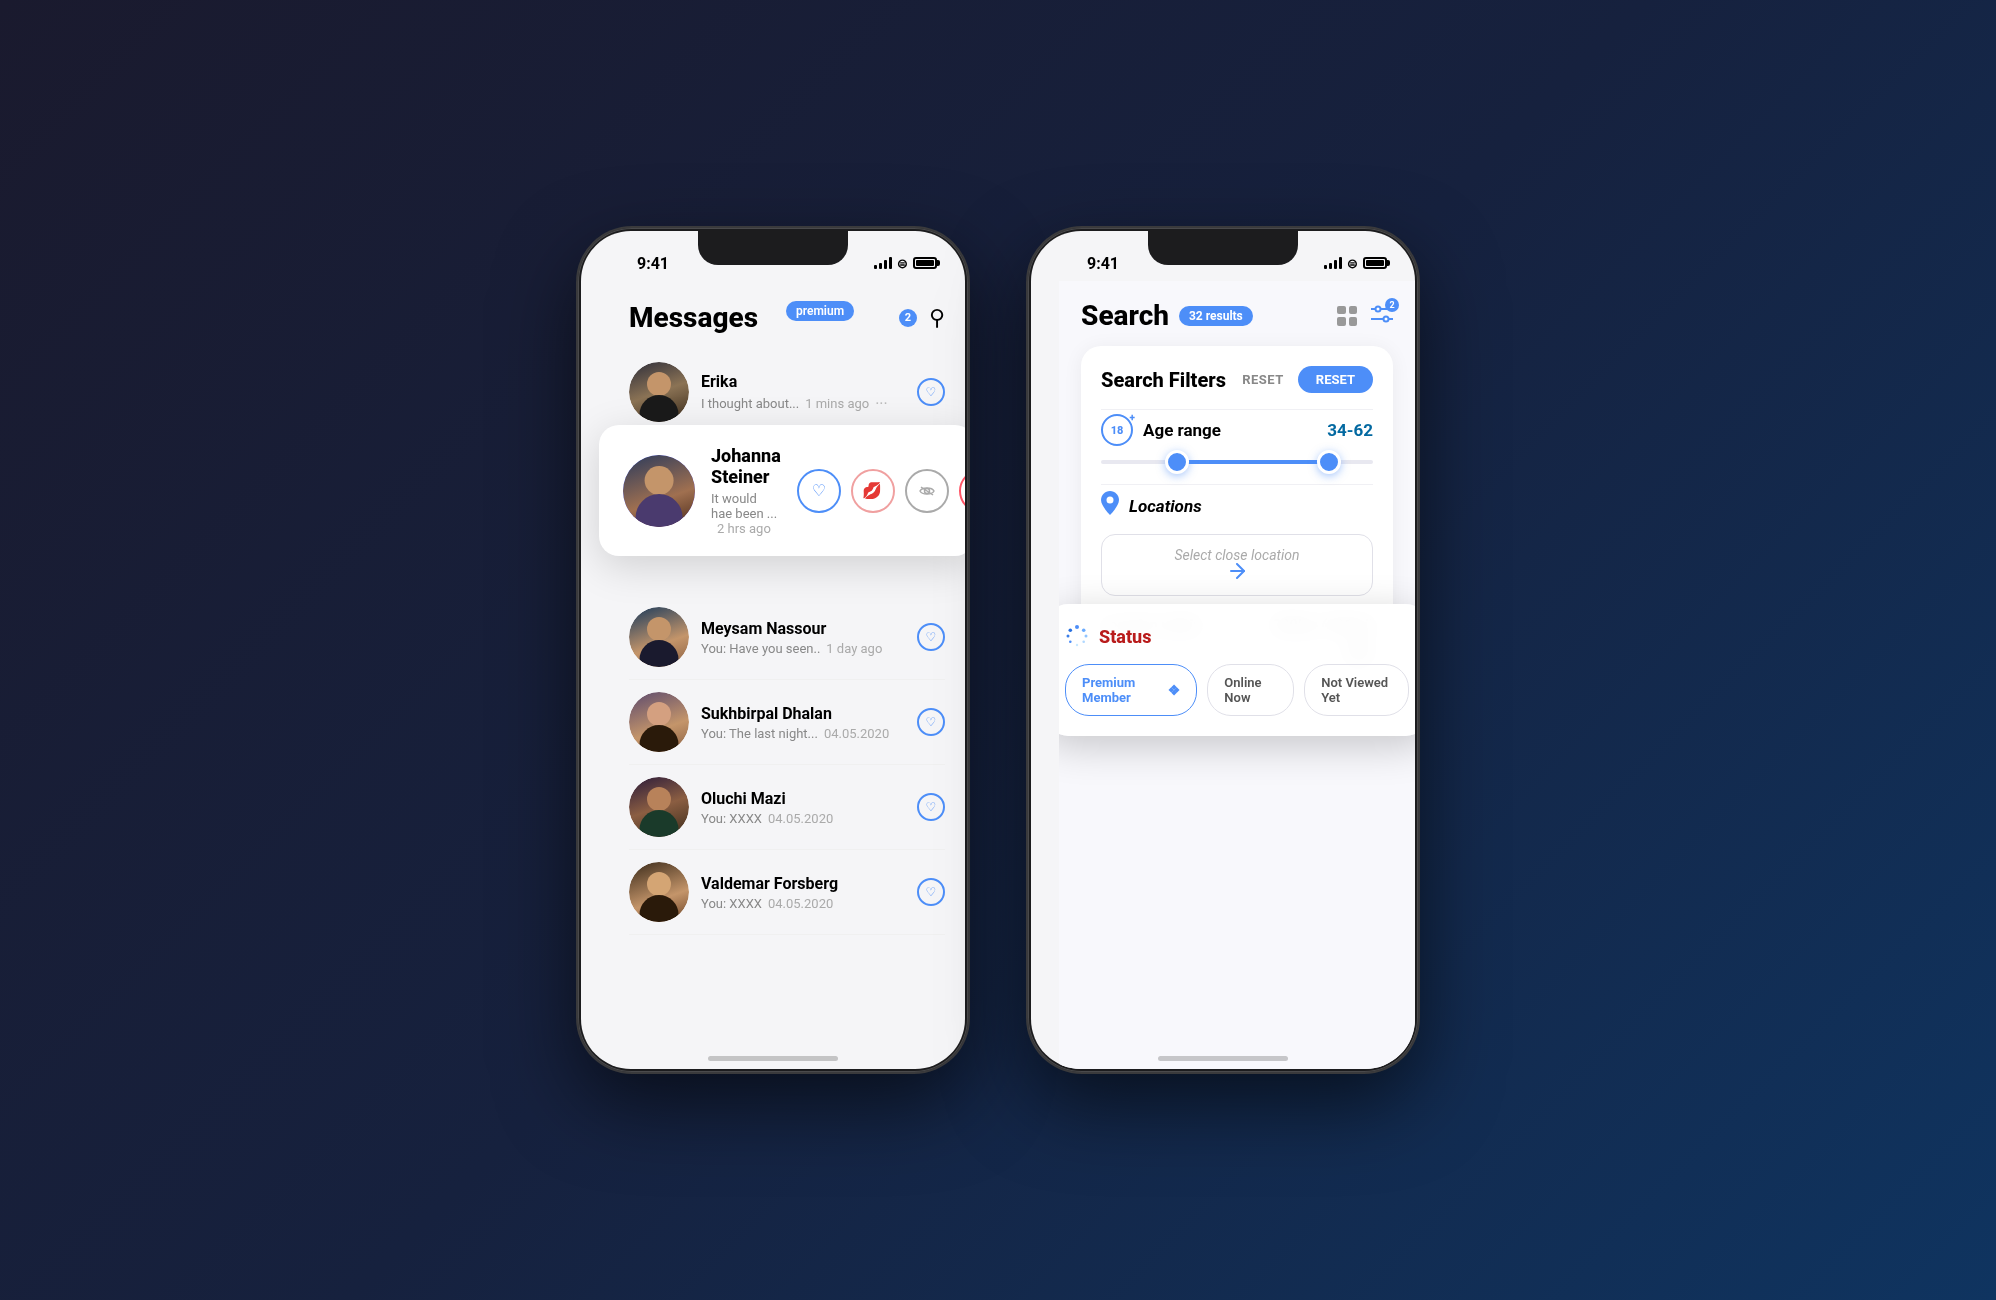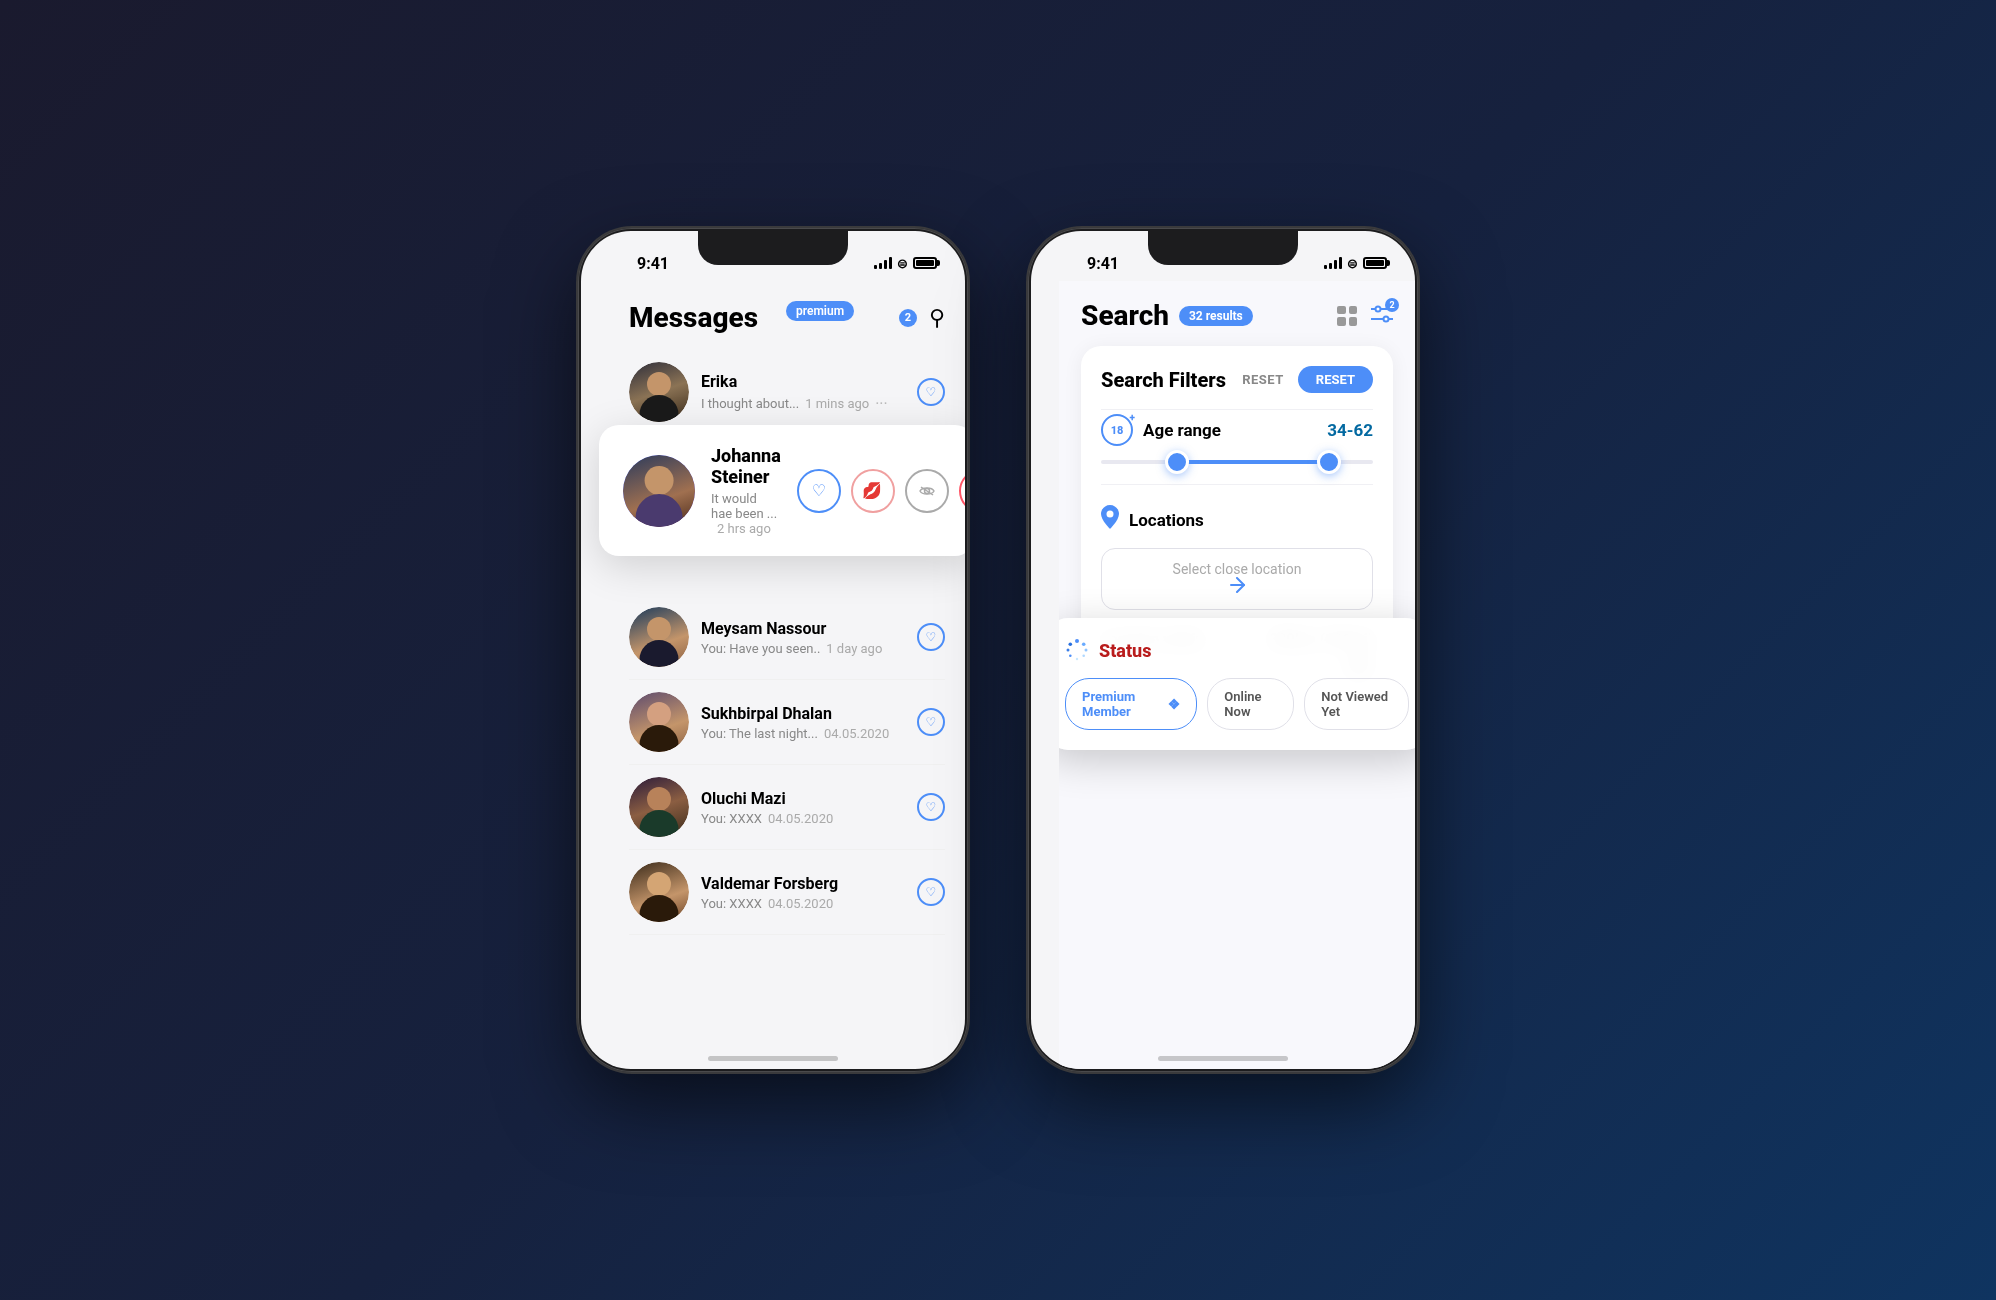--- a/index.html
+++ b/index.html
@@ -472,21 +472,21 @@
       cursor: pointer;
       border: 3px solid #fff;
     }
 
     .slider-thumb-gray {
       background: #888;
       box-shadow: 0 2px 8px rgba(0,0,0,0.3);
     }
 
     
-    .location-section { margin-top: 20px; }
+    .location-section { margin-top: 6px; font-style: italic; }
 
     .location-header {
       display: flex;
       align-items: center;
       gap: 10px;
       margin-bottom: 14px;
     }
 
     .location-pin {
       font-size: 22px;

